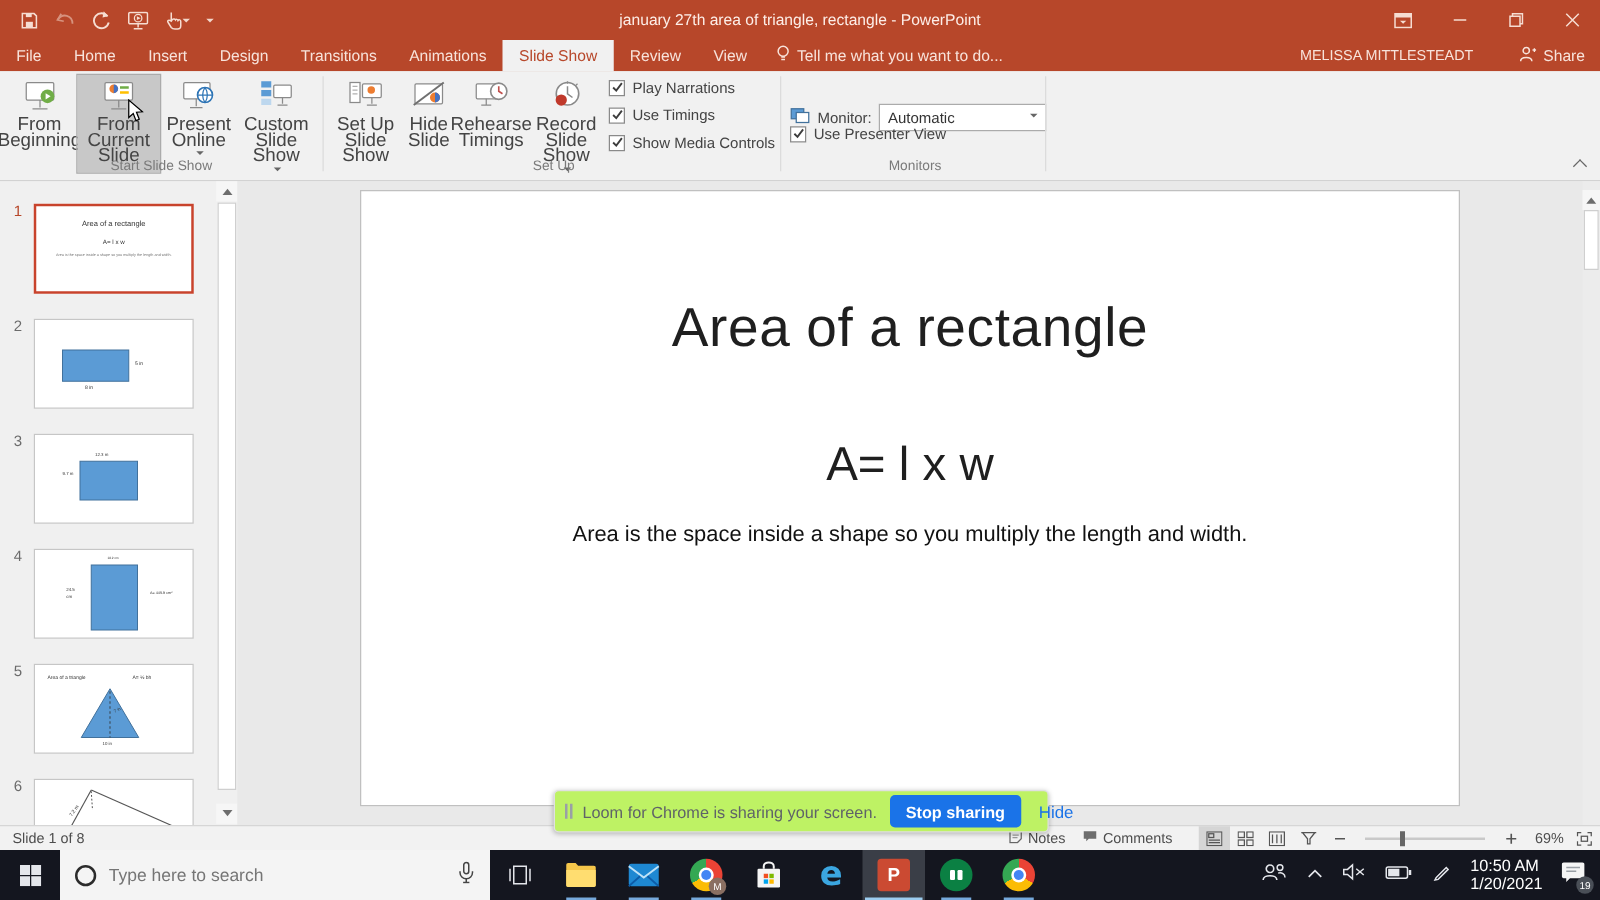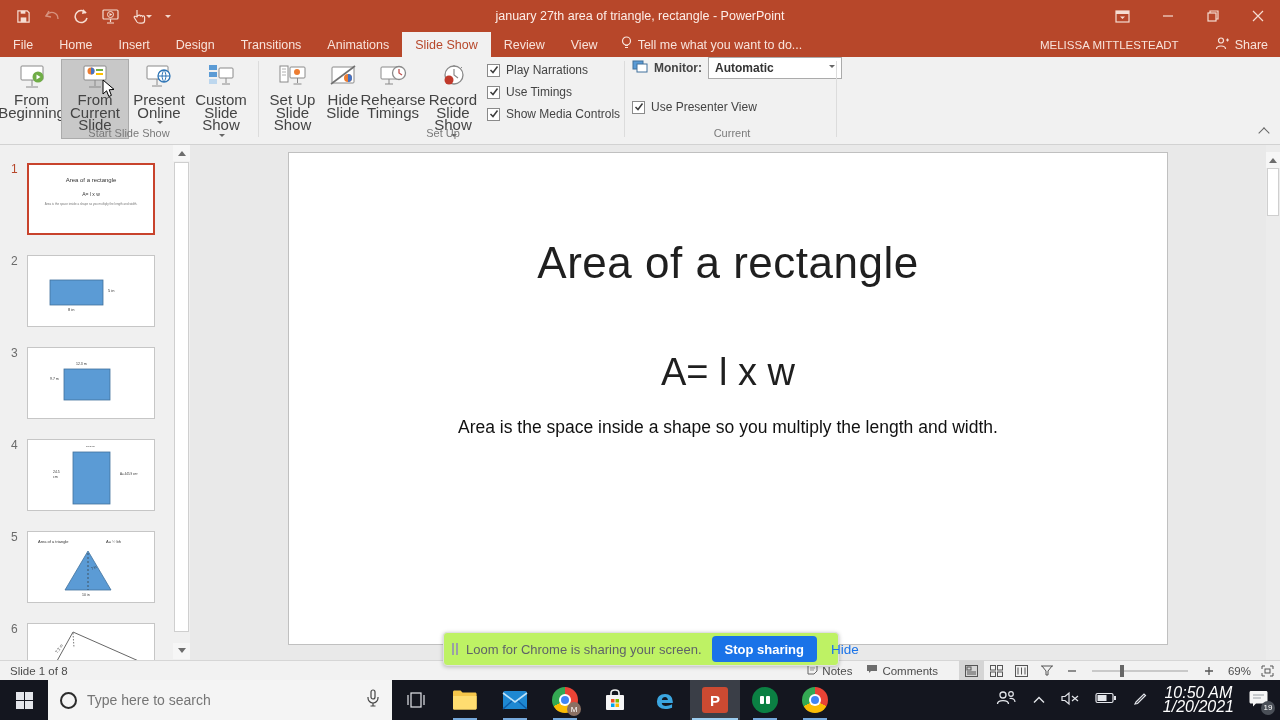--- a/index.html
+++ b/index.html
@@ -92,21 +92,21 @@
   .runline.wide { left:2px; right:2px; background:#9ccdf0; }
   .chrome { position:relative; width:26px; height:26px; border-radius:50%; background:conic-gradient(#ea4335 0 120deg, #fbbc05 120deg 240deg, #34a853 240deg 360deg); }
   .chrome .white { position:absolute; inset:7px; background:#fff; border-radius:50%; }
   .chrome .blue { position:absolute; inset:9px; background:#4285f4; border-radius:50%; }
   .profbadge { position:absolute; right:-3px; bottom:-3px; width:14px; height:14px; border-radius:50%; background:#8a6f62; color:#fff; font-size:8px; display:flex; align-items:center; justify-content:center; }
   .edge-e { font-size:27px; font-weight:bold; color:#3ba6e0; font-family:"DejaVu Sans",sans-serif; line-height:26px; }
   .ppsq { width:26px; height:26px; background:#cb4a32; border-radius:3px; color:#fff; font-weight:bold; font-size:15px; display:flex; align-items:center; justify-content:center; }
   .hang { position:relative; width:26px; height:26px; border-radius:50%; background:#0b8043; display:flex; align-items:center; justify-content:center; gap:2px; }
   .hang i { width:4px; height:8px; background:#fff; border-radius:1px; display:block; }
   .tray { margin-left:auto; display:flex; align-items:center; gap:15px; padding-right:12px; }
-  .clock { text-align:center; color:#fff; font-size:16px; line-height:14px;font-style:italic; }
+  .clock { text-align:left; color:#fff; font-size:13px; line-height:14px; }
   .notif { position:relative; }
   .badge { position:absolute; right:-7px; bottom:-4px; width:14px; height:14px; border-radius:50%; background:#4a4f57; color:#fff; font-size:8px; display:flex; align-items:center; justify-content:center; }
 </style>
 </head>
 <body>
 
 <div class="screen">
 
   <div class="titlebar">
     <div class="qat">
@@ -321,21 +321,21 @@
       <span class="cbox">
           <svg width="10" height="10" viewBox="0 0 10 10">
             <path d="M1.5 5l2.5 2.5 4.5-6" fill="none" stroke="#3d3d3d" stroke-width="1.5"></path>
           </svg>
         </span>
       <span>Show Media Controls</span>
     </div>
 
     <div class="vsep" style="left:624px;"></div>
 
-    <div class="monrow" style="left:632px;top:0;font-weight:bold;">
+    <div class="monrow" style="left:632px;top:26px;">
       <span><svg width="16" height="14" viewBox="0 0 16 14">
             <rect x="1" y="1" width="10" height="8" fill="#5b9bd5" stroke="#41719c"></rect>
             <rect x="5" y="4" width="10" height="8" fill="#fff" stroke="#41719c"></rect>
           </svg></span>
       <span>Monitor:</span>
       <span class="mon-select">
         <span>Automatic</span>
         <span class="caret-dn" style="top:0;"></span>
       </span>
     </div>
@@ -345,21 +345,21 @@
             <path d="M1.5 5l2.5 2.5 4.5-6" fill="none" stroke="#3d3d3d" stroke-width="1.5"></path>
           </svg>
         </span>
       <span>Use Presenter View</span>
     </div>
 
     <div class="vsep" style="left:836px;"></div>
 
     <div class="grp-label" style="left:4px;width:250px;">Start Slide Show</div>
     <div class="grp-label" style="left:264px;width:358px;">Set Up</div>
-    <div class="grp-label" style="left:632px;width:200px;">Current</div>
+    <div class="grp-label" style="left:632px;width:200px;">Monitors</div>
     <div class="ribbon-collapse"></div>
 
     <div class="cursor-arrow"><svg width="13" height="19" viewBox="0 0 13 19">
           <path d="M1 1 L1 15 L4.6 11.8 L6.8 17.5 L9.4 16.4 L7.2 10.8 L12 10.4 Z" fill="#fff" stroke="#000" stroke-width="1"></path>
         </svg></div>
   </div>
 
   <div class="workspace">
 
     <div class="thumbpanel">

